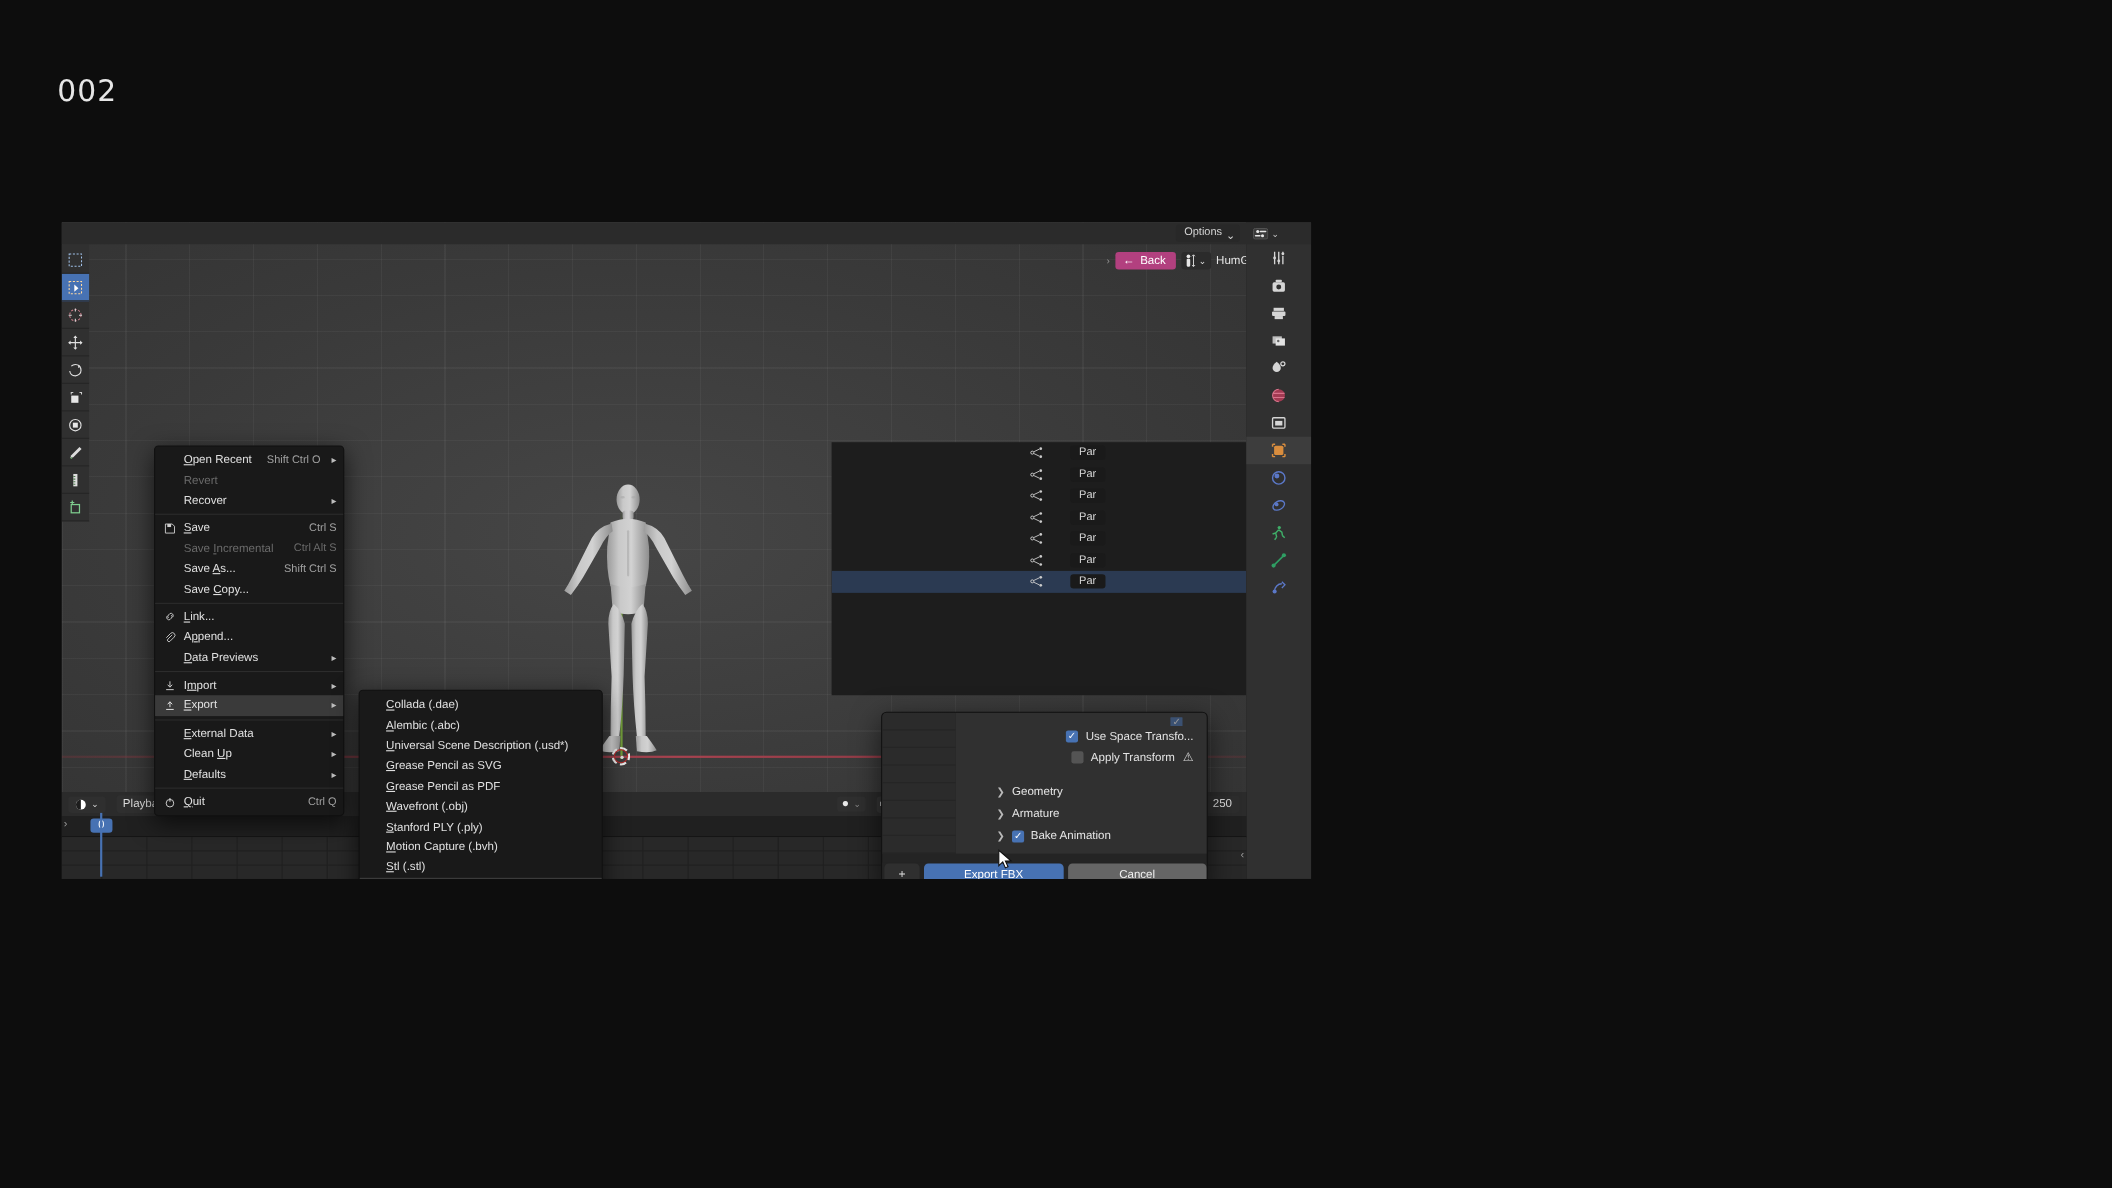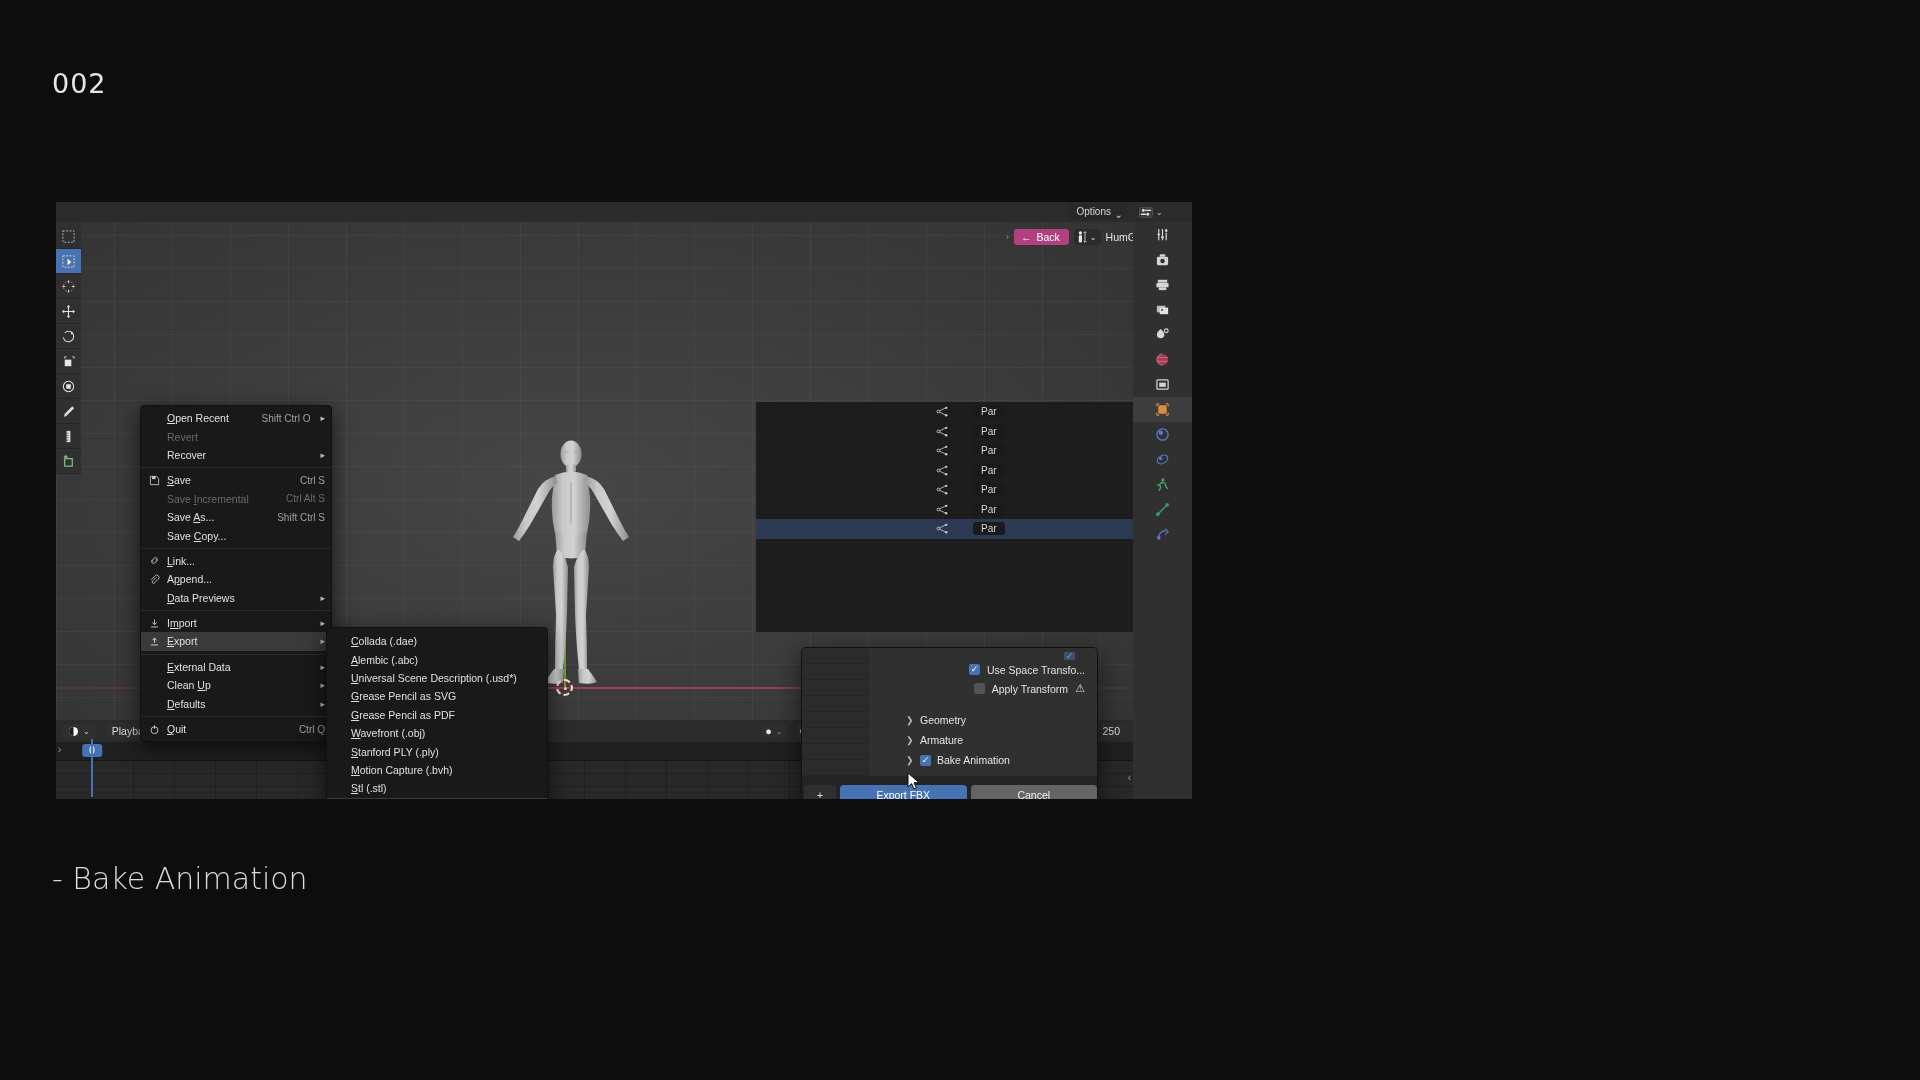--- a/index.html
+++ b/index.html
@@ -168,21 +168,21 @@
   #outliner {
     position: absolute; left: 700px; top: 200px; width: 377px; height: 230px;
     background: #1d1d1d; overflow:hidden;
   }
   .ol-row { display:flex; align-items:center; height:19.5px; gap:24px; padding-left:180px; color:#d7d7d7; font-size:10px;}
   .ol-row .par { background:#1a1a1a; border-radius:3px; padding:1px 8px; }
   .ol-row.sel { background:#2b3a52; }
 
   
   #file-menu {
-    position: absolute; left: 84px; top: 203px; width: 192px;
+    position: absolute; left: 84px; top: 203px; width: 173px;
     background: #191919; border: 1px solid #111; border-radius: 4px;
     box-shadow: 0 6px 22px rgba(0,0,0,.65);
     padding: 3px 0; z-index: 40;
   }
   .mi {
     display: flex; align-items: center; height: 18.4px;
     padding: 0 6px 0 6px; font-size: 10.5px; color: #e0e0e0; gap: 6px;
   }
   .mi .mi-ic { width: 14px; display:flex; align-items:center; justify-content:center; color:#c8c8c8; }
   .mi .mi-label { flex: 1; }
@@ -874,14 +874,13 @@
       <div class="mi hl"></div>
     </div>
 
   <svg id="mouse-cursor2" width="14" height="19" viewBox="0 0 14 19">
     <path d="M1 1 L1 15 L4.6 11.6 L7 17 L9.4 16 L7 10.8 L12 10.6 Z" fill="#fff" stroke="#111" stroke-width="1"></path>
   </svg>
 
 </div>
 
 <div id="caption">
-    <div>- Bake Animation</div>
   </div>
 
 </body></html>

